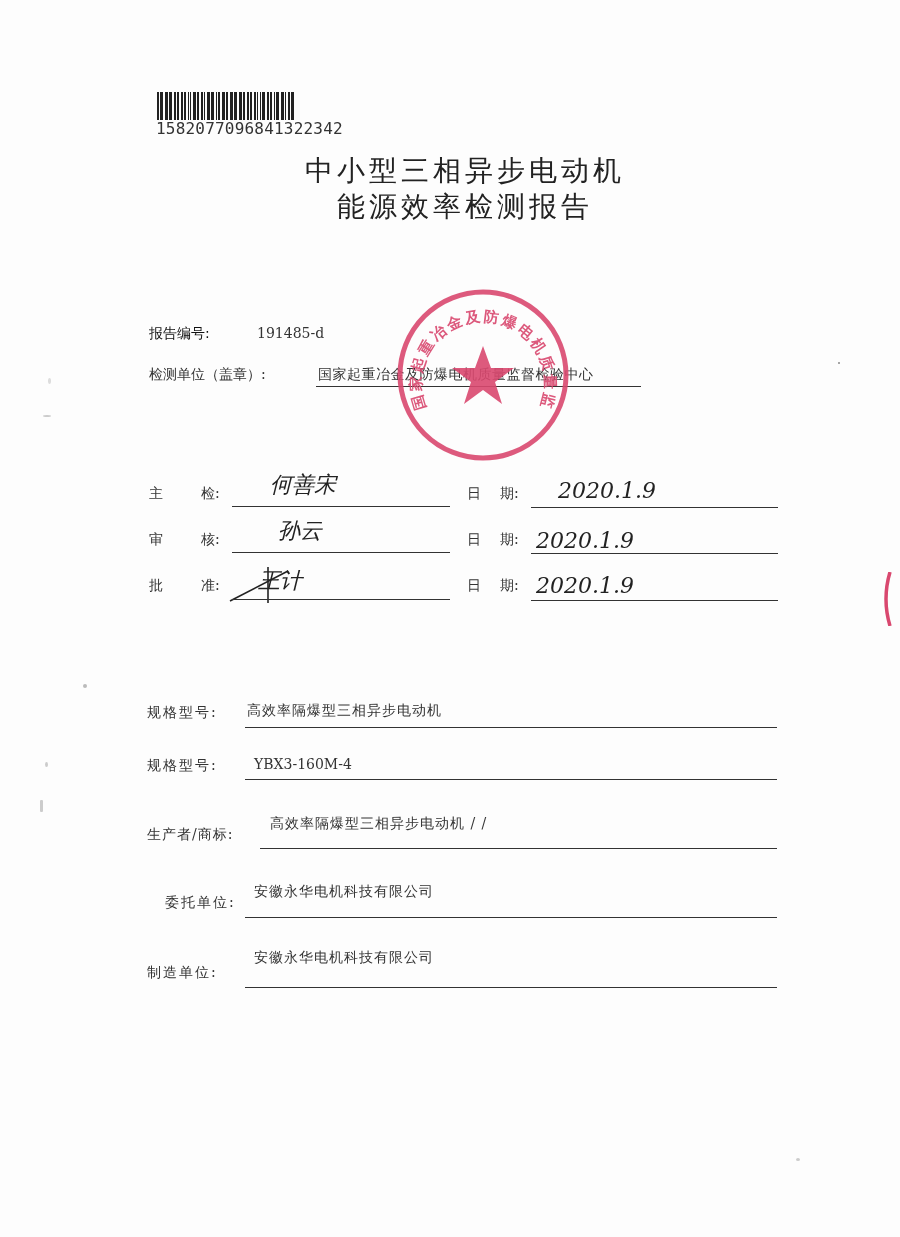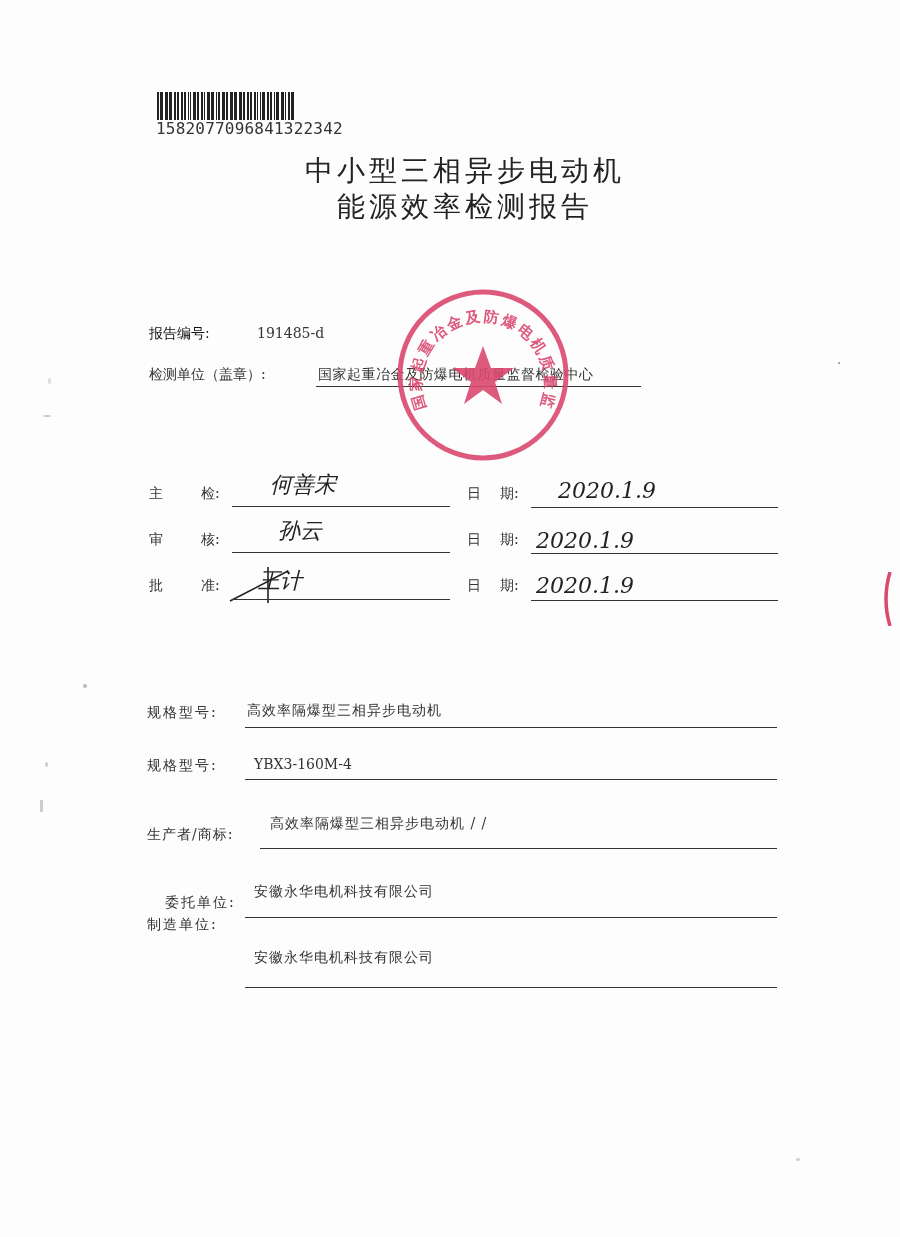--- a/index.html
+++ b/index.html
@@ -138,21 +138,21 @@
 <div class="abs uline" style="left:245px; top:779px; width:532px;"></div>
 
 <div class="abs label" style="left:147px; top:826px; letter-spacing:1px;">生产者/商标:</div>
 <div class="abs value" style="left:270px; top:815px; letter-spacing:1px;">高效率隔爆型三相异步电动机 / /</div>
 <div class="abs uline" style="left:260px; top:848px; width:517px;"></div>
 
 <div class="abs label" style="left:133px; top:894px; letter-spacing:2px;margin-left:32px;">委托单位:</div>
 <div class="abs value" style="left:254px; top:883px; letter-spacing:1px;">安徽永华电机科技有限公司</div>
 <div class="abs uline" style="left:245px; top:917px; width:532px;"></div>
 
-<div class="abs label" style="left:147px; top:916px; letter-spacing:2px;">制造单位:</div>
+<div class="abs label" style="left:147px; top:964px; letter-spacing:2px;">制造单位:</div>
 <div class="abs value" style="left:254px; top:949px; letter-spacing:1px;">安徽永华电机科技有限公司</div>
 <div class="abs uline" style="left:245px; top:987px; width:532px;"></div>
 
 <svg class="abs edge-stamp" viewBox="0 0 10 54">
   <path d="M 8 0 Q 0 27 8 54" fill="none" stroke="#d9486f" stroke-width="3.5"></path>
 </svg>
 
 <div class="abs speck" style="left:83px; top:684px; width:4px; height:4px;"></div>
 <div class="abs speck" style="left:45px; top:762px; width:3px; height:5px; background:#ccc;"></div>
 <div class="abs speck" style="left:40px; top:800px; width:3px; height:12px; background:#ccc; border-radius:1px;"></div>

